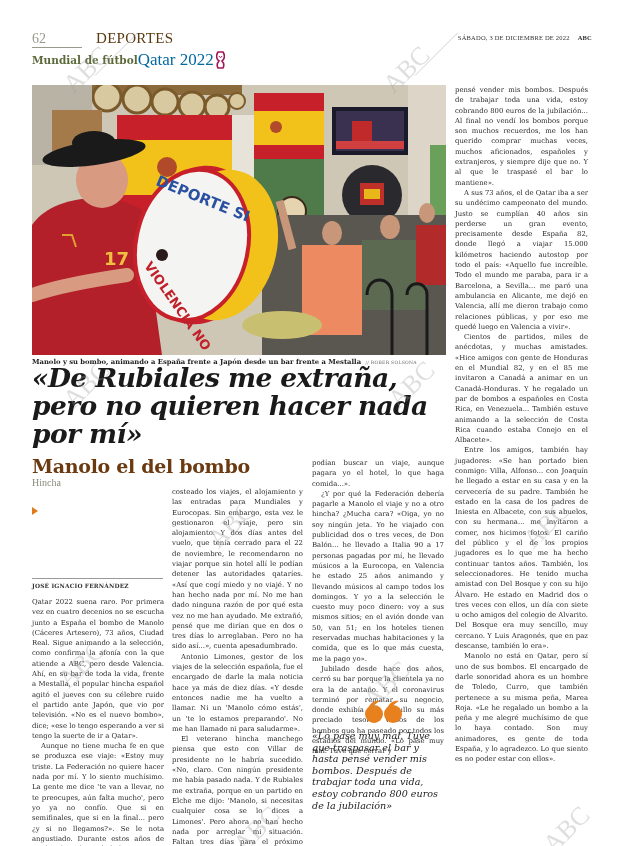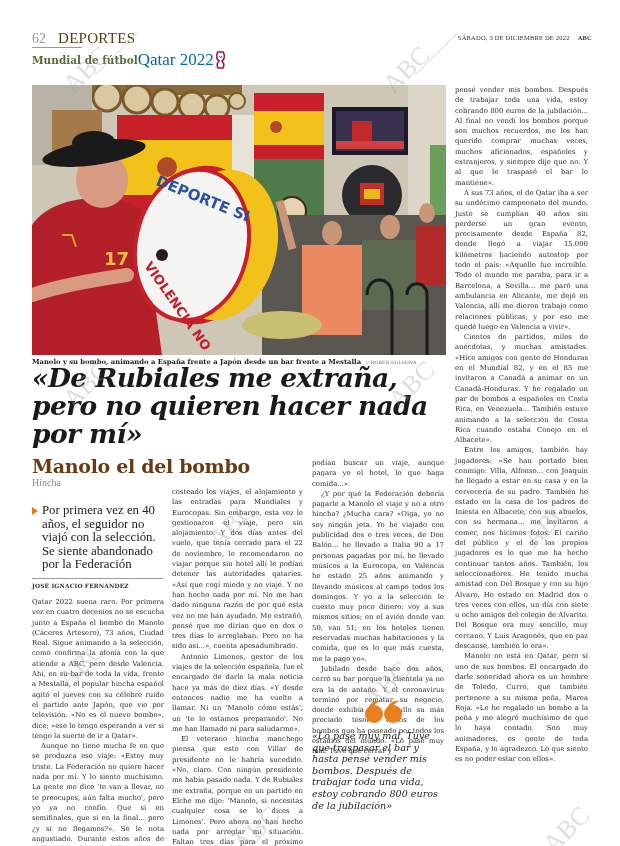--- a/index.html
+++ b/index.html
@@ -1,22 +1,22 @@
 <!DOCTYPE html>
 <html><head>
 <meta charset="utf-8">
 <style>
   * { box-sizing: border-box; margin: 0; padding: 0; }
   html, body { width: 620px; height: 846px; background: #ffffff; overflow: hidden; }
   body { position: relative; font-family: "DejaVu Serif", "Liberation Serif", serif; color: #222; }
 
   .page-header { position: absolute; left: 32px; top: 30px; width: 560px; height: 40px; }
-  .section-line { display: flex; align-items: center; gap: 12px; }
+  .section-line { display: flex; align-items: center; gap: 4px; }
   .page-num { font-family: "Liberation Serif", serif; font-size: 14px; color: #9a9a8c; }
-  .section-name { font-family: "Liberation Serif", serif; font-size: 15px; color: #5a3a10; letter-spacing: 0.3px; }
+  .section-name { font-family: "Liberation Serif", serif; font-size: 15px; color: #5a3a10; letter-spacing: 0.3px; margin-left: 46px; }
   .section-underline { position: absolute; left: 0; top: 17px; width: 50px; height: 1px; background: #9a9a8c; }
   .sub-line { margin-top: 3px; display: flex; align-items: center; font-size: 11px; }
   .sub-bold { font-family: "DejaVu Serif", serif; font-weight: bold; color: #5b6a3a; font-size: 10.5px; }
   .sub-reg { font-family: "Liberation Serif", serif; color: #0369a1; font-size: 17px; }
   .trophy-icon { display: inline-block; width: 9px; height: 18px; margin-left: 2px; }
   .date-line { position: absolute; right: 0; top: 4px; font-family: "Liberation Serif", serif; font-size: 6.5px; color: #333; letter-spacing: 0.2px; }
   .date-line .abc { font-weight: bold; margin-left: 8px; }
 
   .photo { position: absolute; left: 32px; top: 85px; width: 414px; height: 270px; overflow: hidden;
            background: linear-gradient(180deg, #d9d3c6 0%, #c9c1b1 40%, #4d4a3f 100%); }
@@ -157,21 +157,20 @@
   <span class="credit">// ROBER SOLSONA</span>
 </div>
 
 <h1 class="headline">«De Rubiales me extraña, pero no quieren hacer nada por mí»</h1>
 
 <div class="profile-name">Manolo el del bombo</div>
 <div class="profile-role">Hincha</div>
 
 <div class="summary">
   <span class="summary-arrow"></span>
-  <span>Por primera vez en 40 años, el seguidor no viajó con la selección. Se siente abandonado por la Federación</span>
 </div>
 
 <div class="byline-rule"></div>
 <div class="byline">JOSÉ IGNACIO FERNÁNDEZ</div>
 
 <div class="col col1">
   <p>Qatar 2022 suena raro. Por primera vez en cuatro decenios no se escucha junto a España el bombo de Manolo (Cáceres Artesero), 73 años, Ciudad Real. Sigue animando a la selección, como confirma la afonía con la que atiende a ABC, pero desde Valencia. Ahí, en su bar de toda la vida, frente a Mestalla, el popular hincha español agitó el jueves con su célebre ruido el partido ante Japón, que vio por televisión. «No es el nuevo bombo», dice; «ese lo tengo esperando a ver si tengo la suerte de ir a Qatar».</p>
   <p>Aunque no tiene mucha fe en que se produzca ese viaje: «Estoy muy triste. La Federación no quiere hacer nada por mí. Y lo siento muchísimo. La gente me dice 'te van a llevar, no te preocupes, aún falta mucho', pero yo ya no confío. Que si en semifinales, que si en la final... pero ¿y si no llegamos?». Se le nota angustiado. Durante estos años de tambor, la Federación le ha</p>
 </div>
 

